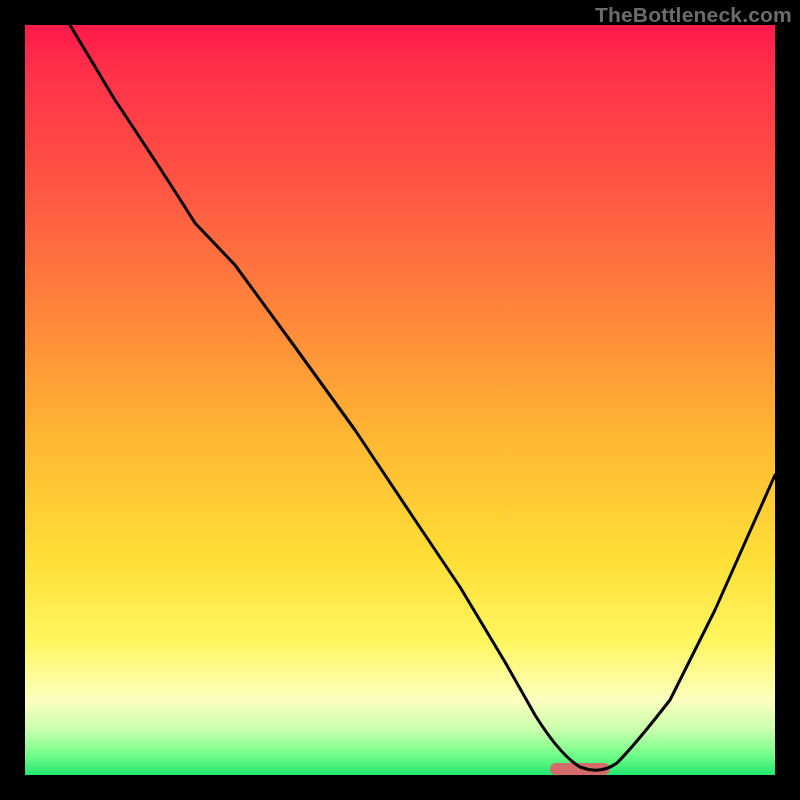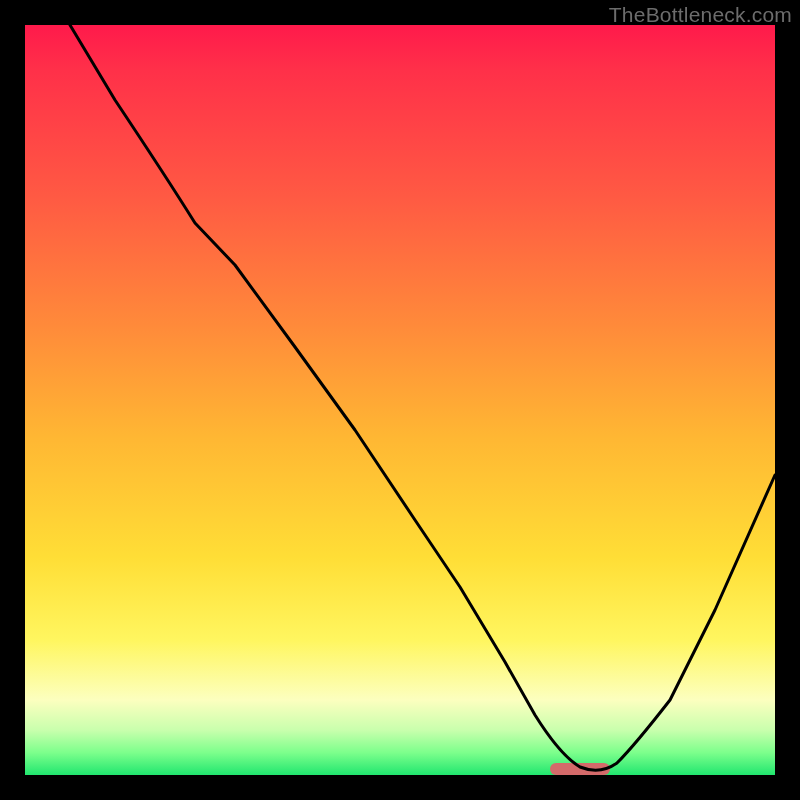--- a/index.html
+++ b/index.html
@@ -56,21 +56,21 @@
   .optimum-pill {
     fill: #d46a6a;
     stroke: none;
   }
   .watermark {
     position: absolute;
     top: 3px;
     right: 8px;
     font-family: Arial, Helvetica, sans-serif;
     font-size: 21px;
-    font-weight: 400;
+    font-weight: 700;
     color: #6c6c6c;
     letter-spacing: 0.2px;
     user-select: none;
   }
 </style>
 </head>
 <body>
 
 <div class="chart-wrap">
 

